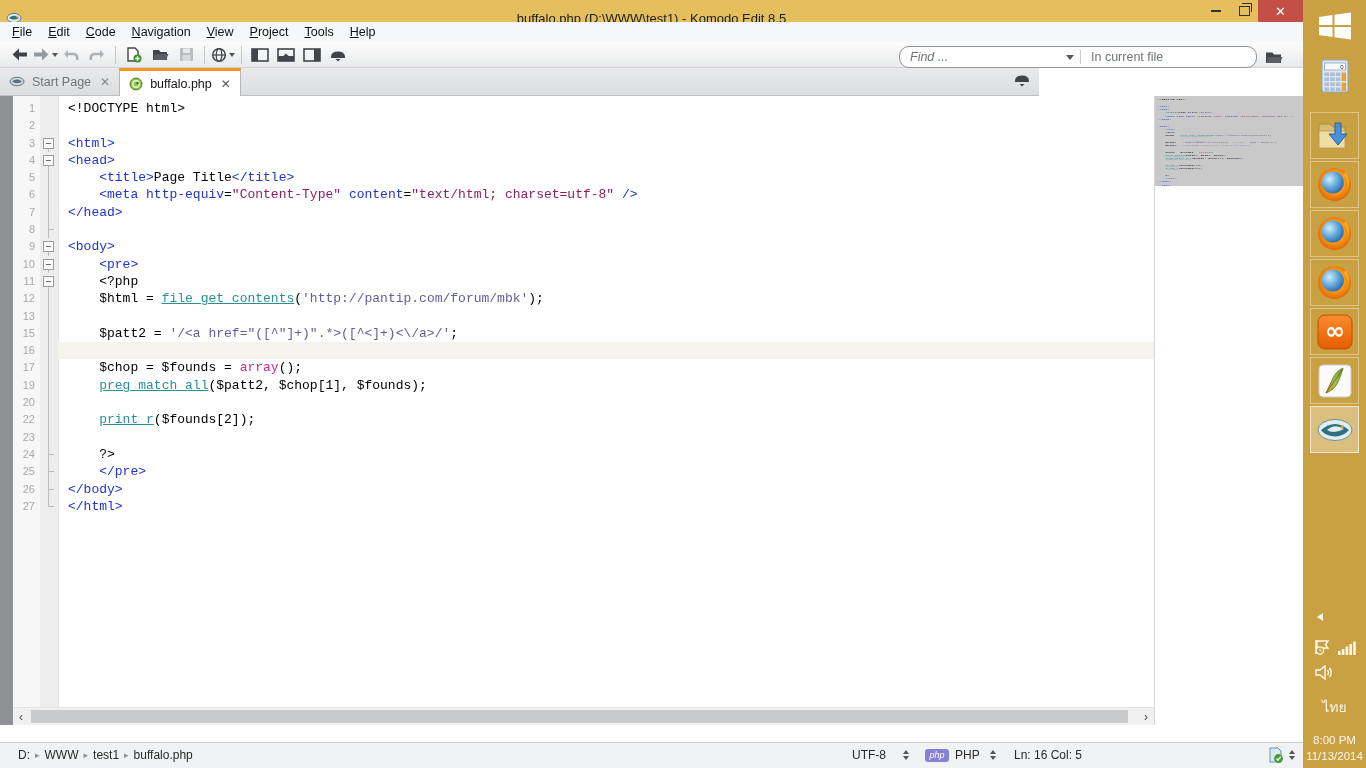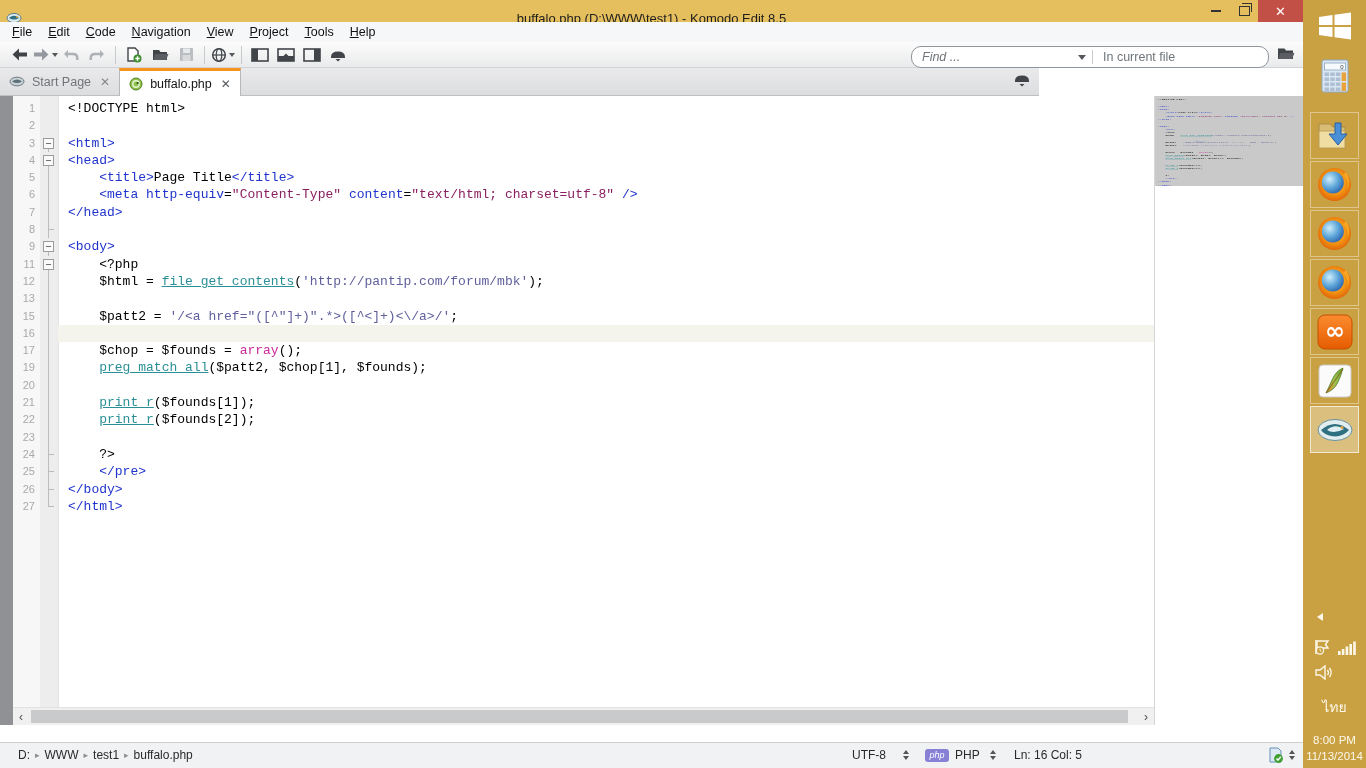--- a/index.html
+++ b/index.html
@@ -27,21 +27,21 @@
   .mi{padding:2px 8px;}
   .mi u{text-decoration:underline;}
 
   
   #toolbar{position:absolute;left:0;top:42px;width:1303px;height:26px;background:linear-gradient(#fcfcfc,#e9eaeb);border-bottom:1px solid #d2d3d4;box-sizing:border-box;display:flex;align-items:center;padding-left:6px;}
   .tbtn{width:26px;height:22px;display:flex;align-items:center;justify-content:center;}
   .tsep{width:1px;height:18px;background:#c8c9ca;margin:0 5px;}
   .caret{width:0;height:0;border-left:3.5px solid transparent;border-right:3.5px solid transparent;border-top:4px solid #55585c;margin-left:2px;}
 
   
-  #findwrap{position:absolute;right:8px;top:4px;display:flex;align-items:flex-start;}
+  #findwrap{position:absolute;right:20px;top:4px;display:flex;align-items:center;}
   #findbox{width:356px;height:20px;border:1px solid #8e959c;border-radius:10px;background:#fff;display:flex;align-items:center;overflow:hidden;}
   #find-input{flex:0 0 150px;font-style:italic;color:#6f757b;font-size:12.5px;padding-left:10px;}
   #find-caret{width:0;height:0;border-left:4px solid transparent;border-right:4px solid transparent;border-top:5px solid #55585c;margin:0 6px;}
   #find-div{width:1px;height:14px;background:#c9cdd1;}
   #find-scope{flex:1;color:#6f757b;font-size:12.5px;padding-left:10px;}
   #find-folder{margin-left:8px;}
 
   
   #tabstrip{position:absolute;left:0;top:68px;width:1039px;height:28px;background:linear-gradient(#eaeaeb,#dcdddf);border-bottom:1px solid #c0c0c0;box-sizing:border-box;display:flex;align-items:stretch;}
   .tab{display:flex;align-items:center;padding:0 9px;font-size:12.5px;color:#707478;}
@@ -330,20 +330,27 @@
                 <span class="ct"></span>
               </div>
               <div class="cl">
                 <span class="ln">9</span>
                 <span class="fold f-box">
                   <span class="bx"></span>
                 </span>
                 <span class="ct"><span class="tk-t">&lt;body&gt;</span></span>
               </div>
               <div class="cl">
+                <span class="ln">10</span>
+                <span class="fold f-box">
+                  <span class="bx"></span>
+                </span>
+                <span class="ct"><span class="tk-p">    </span><span class="tk-t">&lt;pre&gt;</span></span>
+              </div>
+              <div class="cl">
                 <span class="ln">11</span>
                 <span class="fold f-box">
                   <span class="bx"></span>
                 </span>
                 <span class="ct"><span class="tk-p">    &lt;?php</span></span>
               </div>
               <div class="cl">
                 <span class="ln">12</span>
                 <span class="fold f-v"></span>
                 <span class="ct"><span class="tk-p">    $html = </span><span class="tk-f">file_get_contents</span><span class="tk-p">(</span><span class="tk-s">'http://pantip.com/forum/mbk'</span><span class="tk-p">);</span></span>
@@ -370,25 +377,20 @@
               </div>
               <div class="cl">
                 <span class="ln">19</span>
                 <span class="fold f-v"></span>
                 <span class="ct"><span class="tk-p">    </span><span class="tk-f">preg_match_all</span><span class="tk-p">($patt2, $chop[1], $founds);</span></span>
               </div>
               <div class="cl">
                 <span class="ln">20</span>
                 <span class="fold f-v"></span>
                 <span class="ct"></span>
-              </div>
-              <div class="cl">
-                <span class="ln">21</span>
-                <span class="fold f-v"></span>
-                <span class="ct"><span class="tk-p">    </span><span class="tk-f">print_r</span><span class="tk-p">($founds[1]);</span></span>
               </div>
               <div class="cl">
                 <span class="ln">22</span>
                 <span class="fold f-v"></span>
                 <span class="ct"><span class="tk-p">    </span><span class="tk-f">print_r</span><span class="tk-p">($founds[2]);</span></span>
               </div>
               <div class="cl">
                 <span class="ln">23</span>
                 <span class="fold f-v"></span>
                 <span class="ct"></span>

